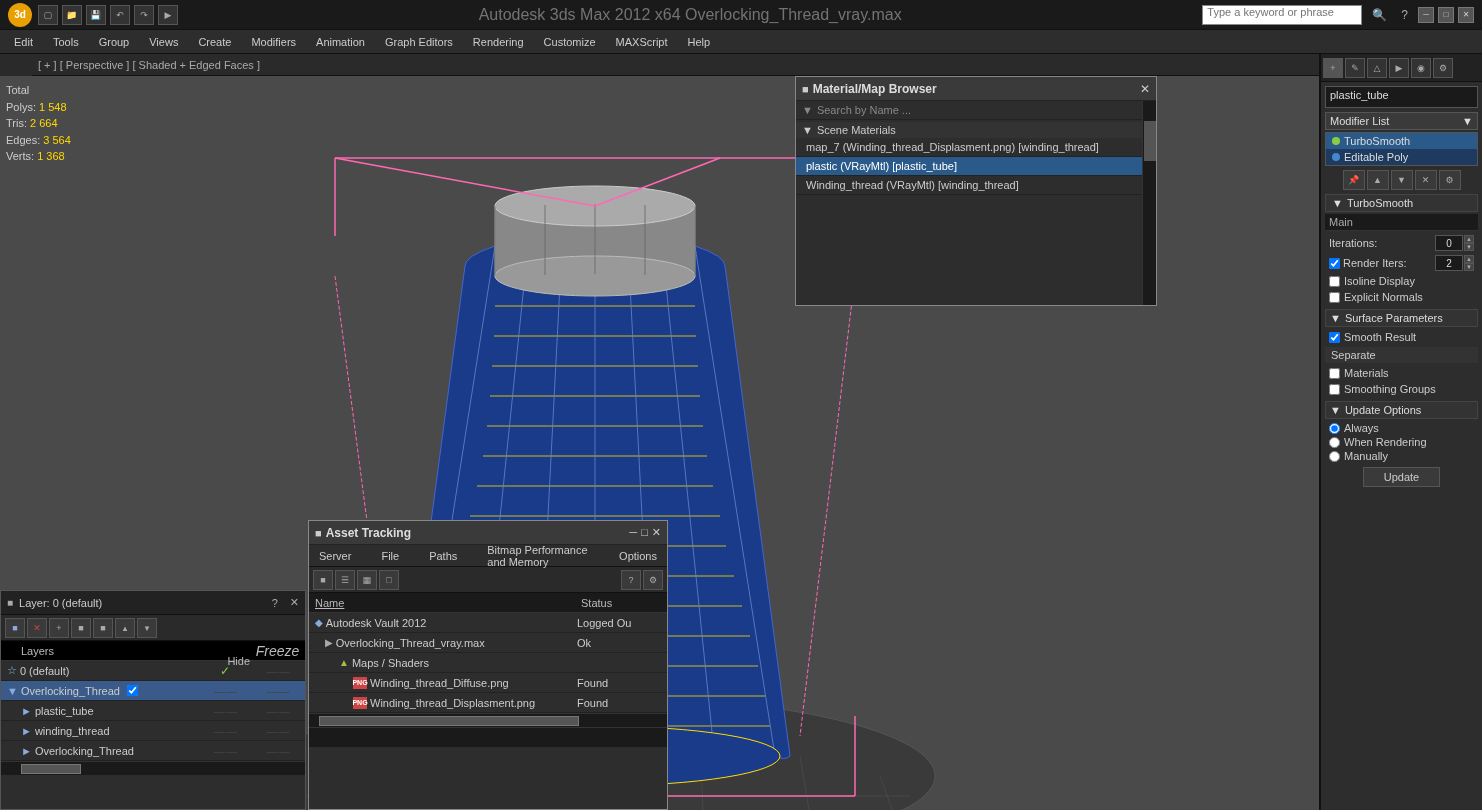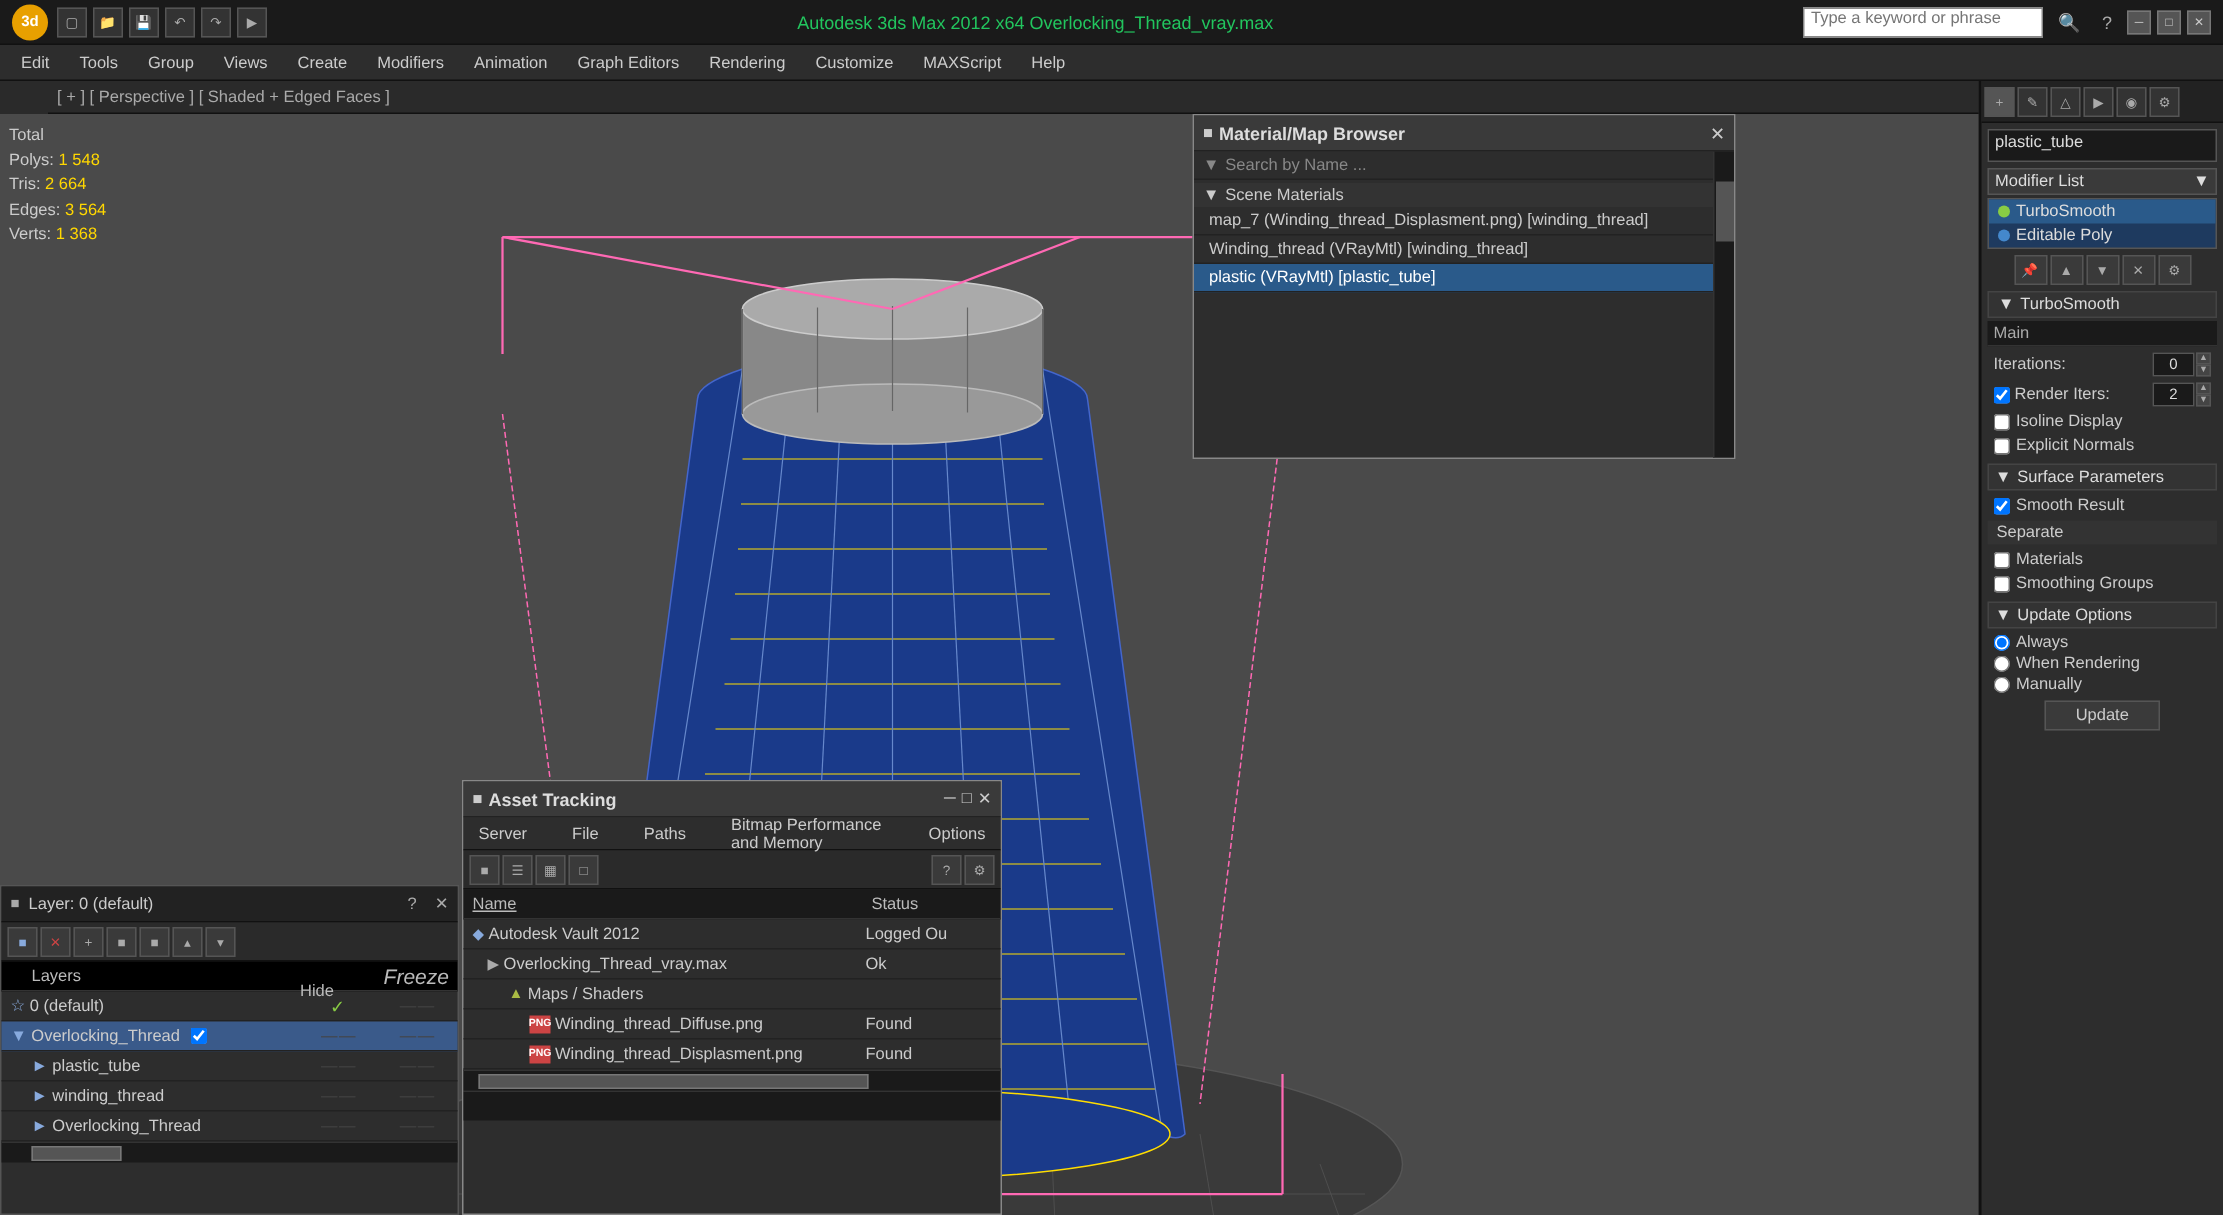--- a/index.html
+++ b/index.html
@@ -38,22 +38,22 @@
       display: flex; gap: 4px;
     }
     .title-icon-btn {
       width: 20px; height: 20px;
       background: #333;
       border: 1px solid #555;
       display: flex; align-items: center; justify-content: center;
       font-size: 9px; color: #aaa; cursor: pointer;
     }
     #titlebar-center {
-      color: #22c55e;
-      font-size: 12px;
+      color: #737373;
+      font-size: 16px;
     }
     #titlebar-right {
       display: flex; align-items: center; gap: 6px;
     }
     .search-box {
       background: #fff;
       border: 1px solid #888;
       height: 20px;
       width: 160px;
       padding: 0 4px;
@@ -327,21 +327,21 @@
       font-size: 9px; color: #aaa; cursor: pointer;
     }
     #layers-col-headers {
       display: flex;
       background: #000000;
       border-bottom: 1px solid #333;
       height: 20px;
       align-items: center;
     }
     .col-name { flex: 1; padding-left: 20px; font-size: 11px; color: #bbb; }
-    .col-hide { width: 50px; text-align: left; font-size: 11px; color: #bbb; margin-top: 21px; }
+    .col-hide { width: 50px; text-align: right; font-size: 11px; color: #bbb; margin-top: 21px; }
     .col-freeze { width: 55px; text-align: center; font-size: 14px; color: #bbb; font-style: italic; }
     .layer-row {
       display: flex;
       height: 20px;
       align-items: center;
       border-bottom: 1px solid #222;
     }
     .layer-row.selected { background: #3a5a8a; }
     .layer-name { flex: 1; padding-left: 6px; font-size: 11px; color: #ccc; display: flex; align-items: center; gap: 3px; }
     .layer-hide-val { width: 50px; text-align: center; font-size: 11px; color: #888; }
@@ -728,22 +728,22 @@
           <span class="collapse-arrow">▼</span>
           <span>Search by Name ...</span>
         </div>
 
         <div id="scene-materials-section">
           <div id="scene-materials-header">
             <span>▼</span>
             <span>Scene Materials</span>
           </div>
           <div class="mat-item">map_7 (Winding_thread_Displasment.png) [winding_thread]</div>
+          <div class="mat-item selected">plastic (VRayMtl) [plastic_tube]</div>
           <div class="mat-item">Winding_thread (VRayMtl) [winding_thread]</div>
-          <div class="mat-item selected">plastic (VRayMtl) [plastic_tube]</div>
         </div>
       </div>
 
       <div id="asset-tracking">
         <div id="at-header">
           <div style="display:flex; align-items:center; gap:4px;">
             <span style="color:#ccc; font-size:11px;">■</span>
             <span style="font-size:12px; color:#ddd; font-weight:bold;">Asset Tracking</span>
           </div>
           <div style="display:flex; gap:4px;">

